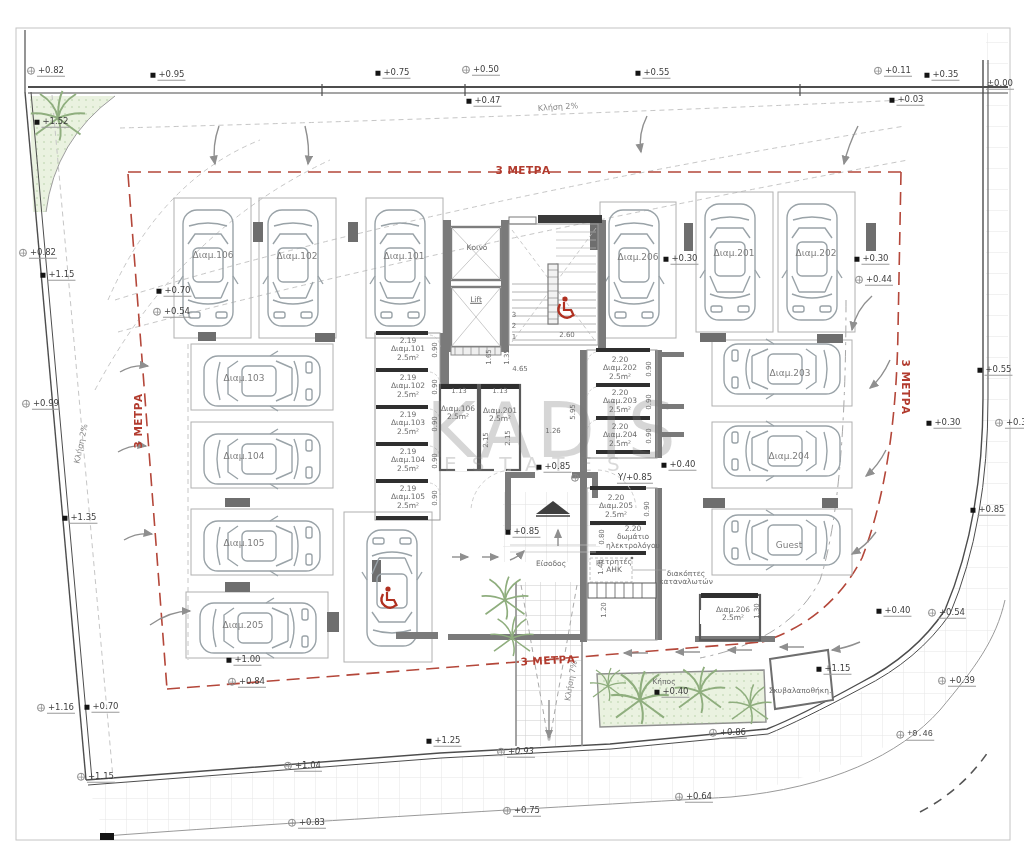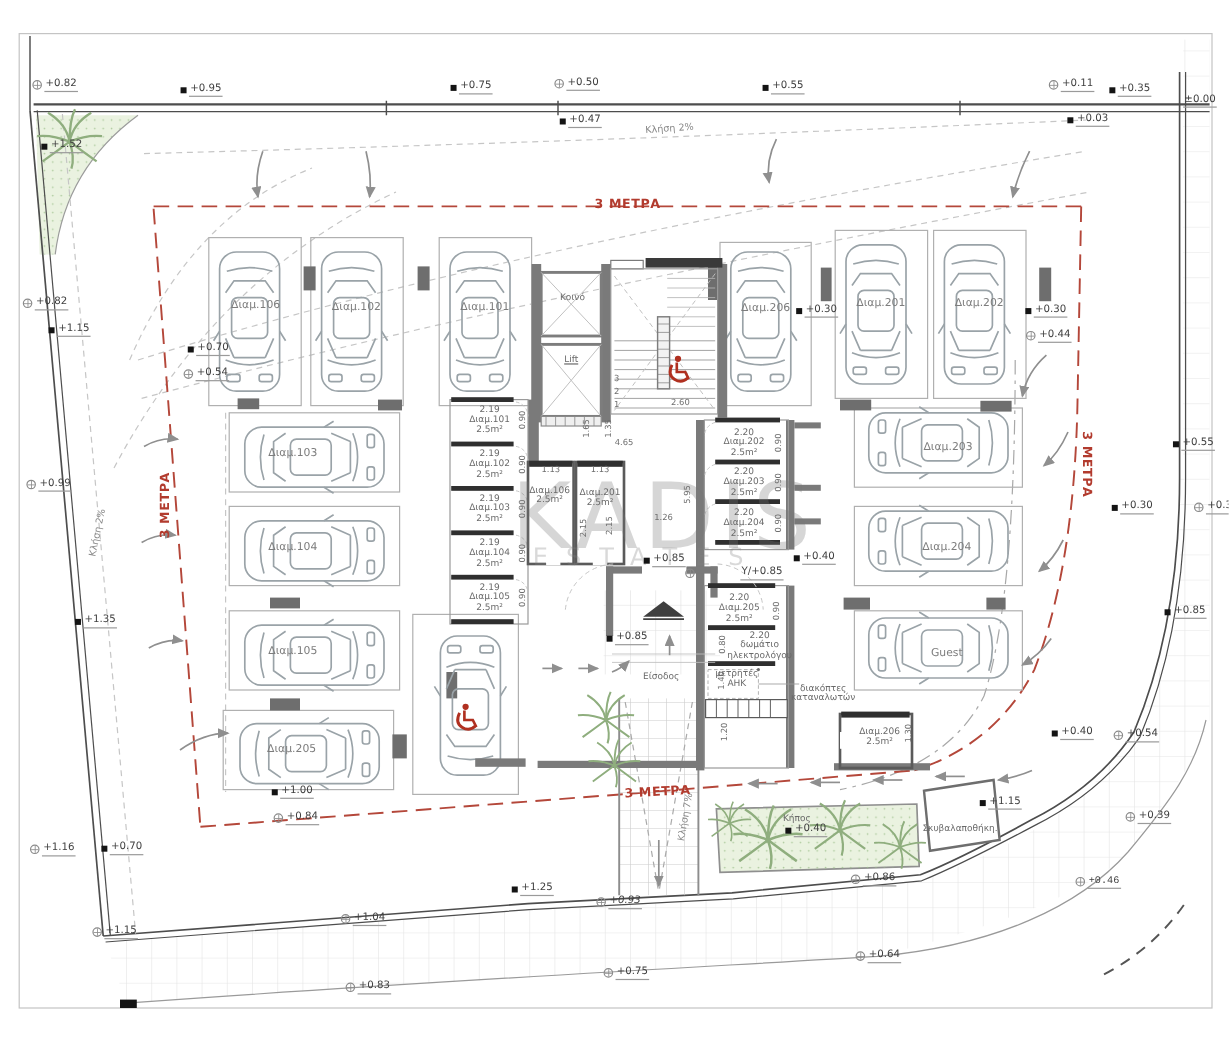--- a/index.html
+++ b/index.html
@@ -402,21 +402,21 @@
         <span class="tx">+0.54</span>
       </div>
       <div class="lbl elev" style="left: 41px; top: 404px;">
         <span class="mk mk-o"></span>
         <span class="tx">+0.99</span>
       </div>
       <div class="lbl elev" style="left: 80px; top: 505px; margin-top: 13px;">
         <span class="mk mk-b"></span>
         <span class="tx">+1.35</span>
       </div>
-      <div class="lbl elev" style="left: 44px; top: 708px; text-align: center;">
+      <div class="lbl elev" style="left: 56px; top: 708px; text-align: center;">
         <span class="mk mk-o"></span>
         <span class="tx">+1.16</span>
       </div>
       <div class="lbl elev" style="left: 102px; top: 707px;">
         <span class="mk mk-b"></span>
         <span class="tx">+0.70</span>
       </div>
       <div class="lbl elev" style="left: 96px; top: 777px;">
         <span class="mk mk-o"></span>
         <span class="tx">+1.15</span>
@@ -446,21 +446,21 @@
         <span class="tx">+0.93</span>
       </div>
       <div class="lbl elev" style="left: 522px; top: 811px;">
         <span class="mk mk-o"></span>
         <span class="tx">+0.75</span>
       </div>
       <div class="lbl elev" style="left: 728px; top: 733px;">
         <span class="mk mk-o"></span>
         <span class="tx">+0.86</span>
       </div>
-      <div class="lbl elev" style="left: 732px; top: 797px;">
+      <div class="lbl elev" style="left: 694px; top: 797px;">
         <span class="mk mk-o"></span>
         <span class="tx">+0.64</span>
       </div>
       <div class="lbl elev" style="left: 915px; top: 735px; font-family: Liberation Mono, monospace;">
         <span class="mk mk-o"></span>
         <span class="tx">+0.46</span>
       </div>
       <div class="lbl elev" style="left: 957px; top: 681px;">
         <span class="mk mk-o"></span>
         <span class="tx">+0.39</span>

